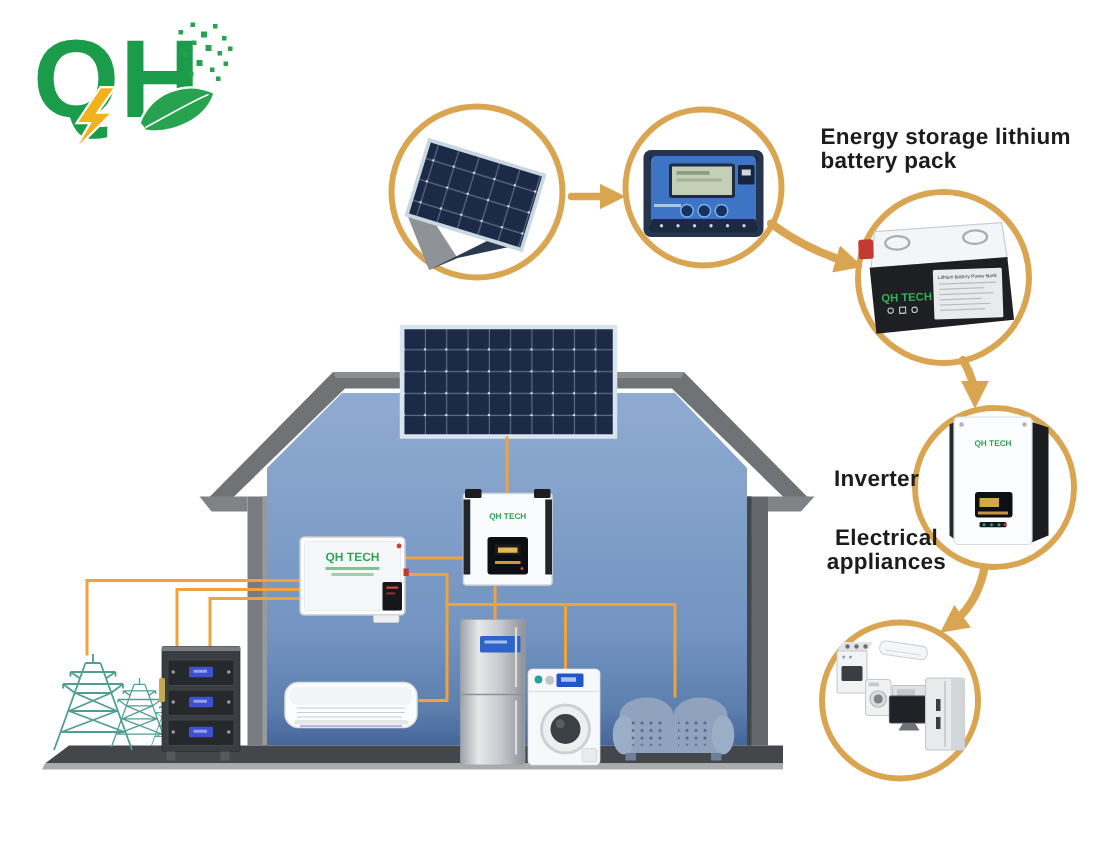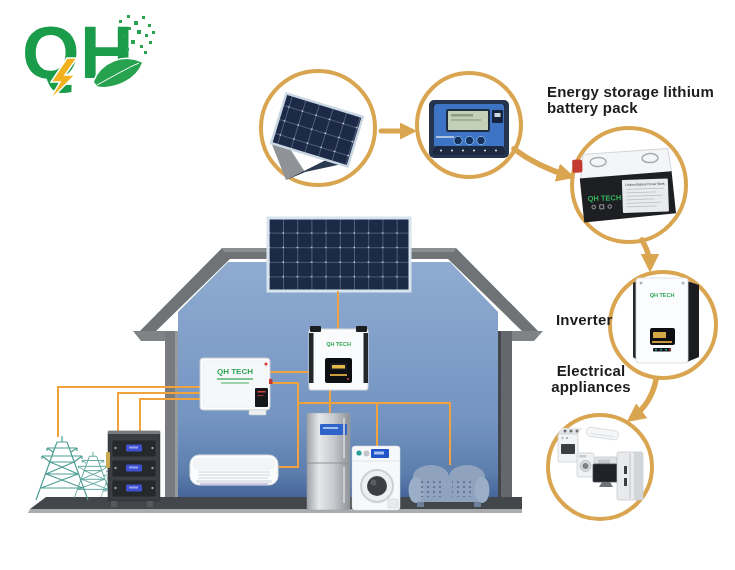--- a/index.html
+++ b/index.html
@@ -329,15 +329,15 @@
     </g>
   </g>
 </svg>
 
 
 
 <div class="flabel" style="left:547px;top:84px;width:190px;">Energy storage lithium battery pack</div>
 
 <div class="flabel" style="left:556px;top:264px;width:80px;margin-top:48px;">Inverter</div>
 
-<div class="flabel center" style="left:546px;top:363px;width:90px;">Electrical appliances</div>
+<div class="flabel center" style="left:546px;top:351px;width:90px;">Electrical appliances</div>
 
 </div>
 
 </body></html>

